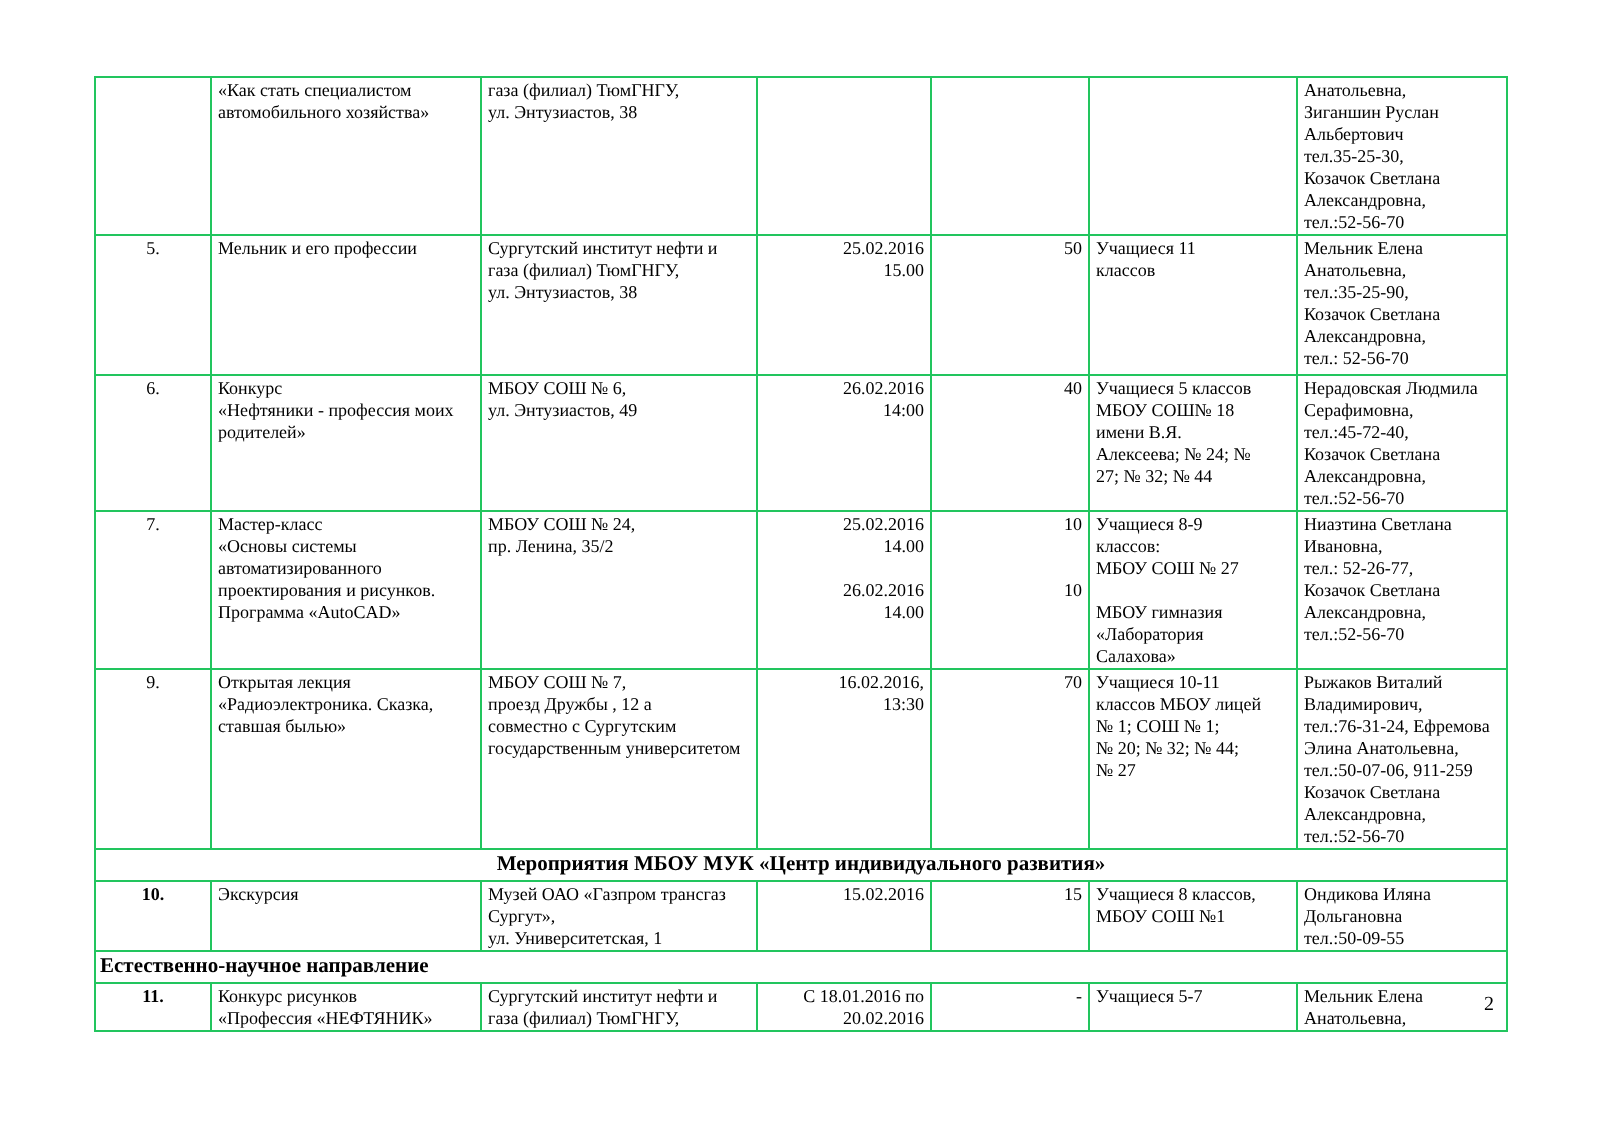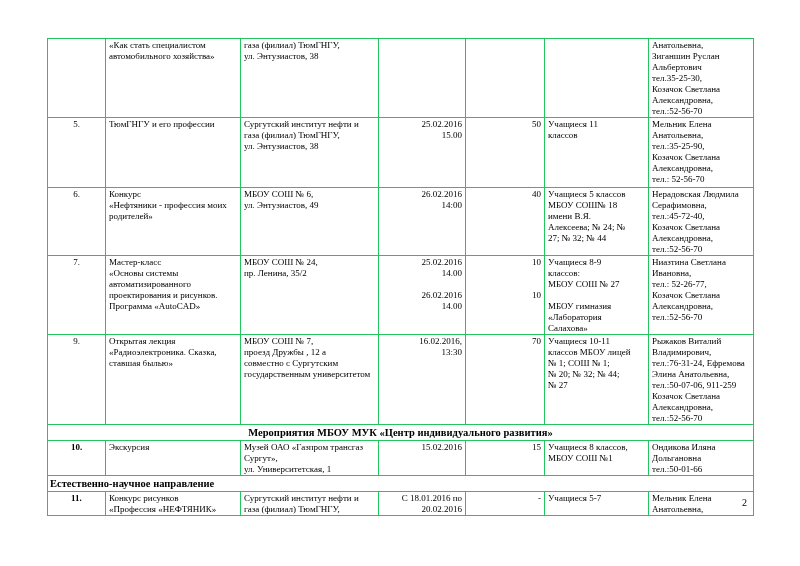--- a/index.html
+++ b/index.html
@@ -64,21 +64,21 @@
           <td class="c6">Анатольевна,
 Зиганшин Руслан
 Альбертович
 тел.35-25-30,
 Козачок Светлана
 Александровна,
 тел.:52-56-70</td>
         </tr>
         <tr class="data-row" style="height: 70px;">
           <td class="c0">5.</td>
-          <td class="c1">ТюмГНГУ и его профессии</td>
+          <td class="c1">Мельник и его профессии</td>
           <td class="c2">Сургутский институт нефти и газа (филиал) ТюмГНГУ,
 ул. Энтузиастов, 38</td>
           <td class="c3">25.02.2016
 15.00</td>
           <td class="c4">50</td>
           <td class="c5">Учащиеся  11
 классов</td>
           <td class="c6">Мельник Елена
 Анатольевна,
 тел.:35-25-90,
@@ -167,21 +167,21 @@
           <td class="c0 num-bold">10.</td>
           <td class="c1">Экскурсия</td>
           <td class="c2">Музей ОАО «Газпром трансгаз Сургут»,
 ул. Университетская, 1</td>
           <td class="c3">15.02.2016</td>
           <td class="c4">15</td>
           <td class="c5">Учащиеся 8 классов,
 МБОУ СОШ №1</td>
           <td class="c6">Ондикова Иляна
 Дольгановна
-тел.:50-01-66</td>
+тел.:50-09-55</td>
         </tr>
         <tr class="section-left" style="height: 15px; margin-left: 11px;">
           <td colspan="7">Естественно-научное направление</td>
         </tr>
         <tr class="data-row" style="height: 20px;">
           <td class="c0 num-bold">11.</td>
           <td class="c1">Конкурс рисунков
 «Профессия «НЕФТЯНИК»</td>
           <td class="c2">Сургутский институт нефти и газа (филиал) ТюмГНГУ,</td>
           <td class="c3">С 18.01.2016 по

